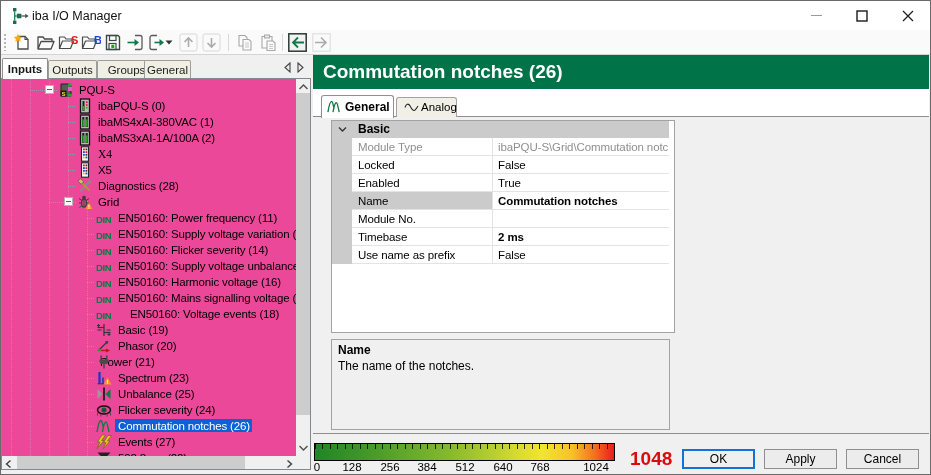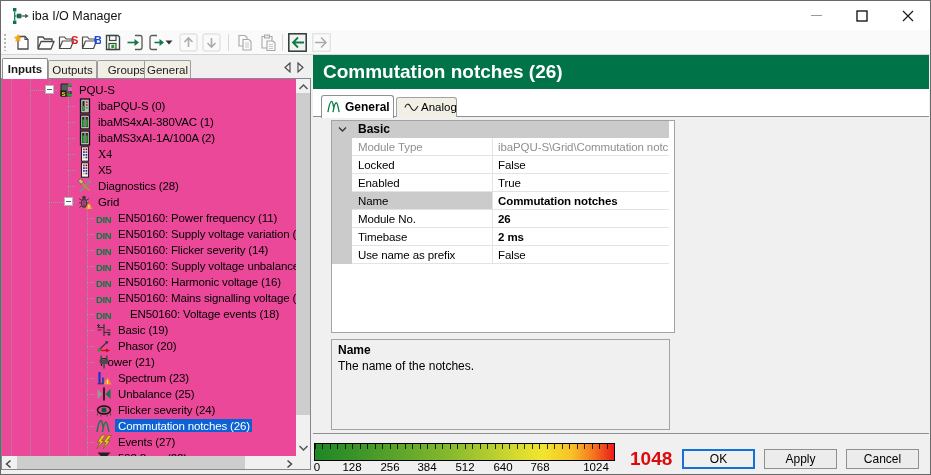--- a/index.html
+++ b/index.html
@@ -427,21 +427,20 @@
 <div class="pg-row" style="top:53px">
       <div class="pg-label">Enabled</div>
       <div class="pg-value">True</div>
     </div>
 <div class="pg-row" style="top:71px">
       <div class="pg-label" style="background:#cbcbcb;left:0;width:140px;padding-left:6px">Name</div>
       <div class="pg-value" style="font-weight:bold">Commutation notches</div>
     </div>
 <div class="pg-row" style="top:89px">
       <div class="pg-label">Module No.</div>
-      <div class="pg-value" style="font-weight:bold">26</div>
     </div>
 <div class="pg-row" style="top:107px">
       <div class="pg-label">Timebase</div>
       <div class="pg-value" style="font-weight:bold">2 ms</div>
     </div>
 <div class="pg-row" style="top:125px">
       <div class="pg-label">Use name as prefix</div>
       <div class="pg-value">False</div>
     </div>
 </div>

